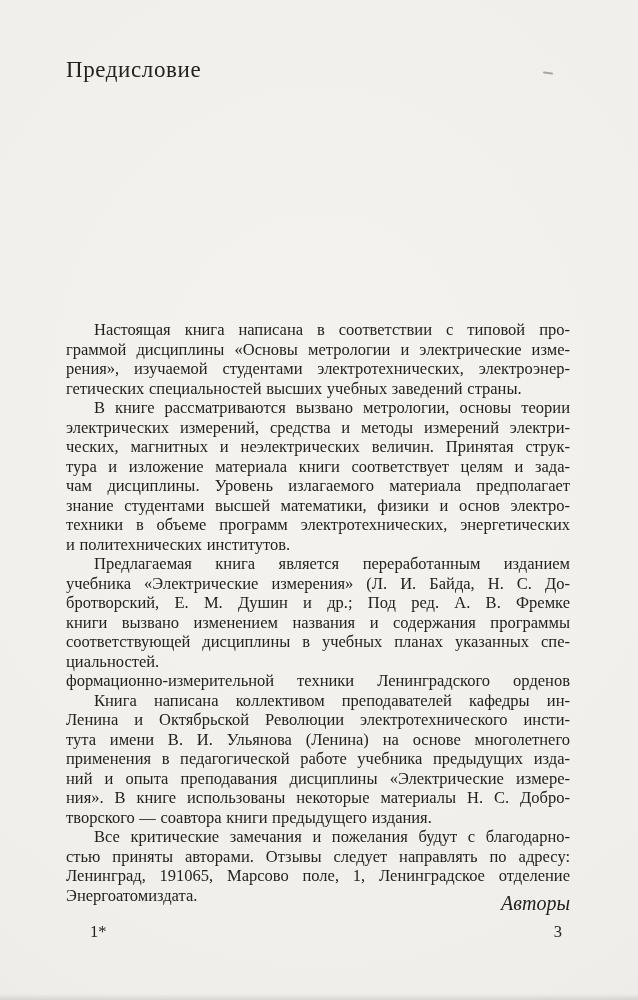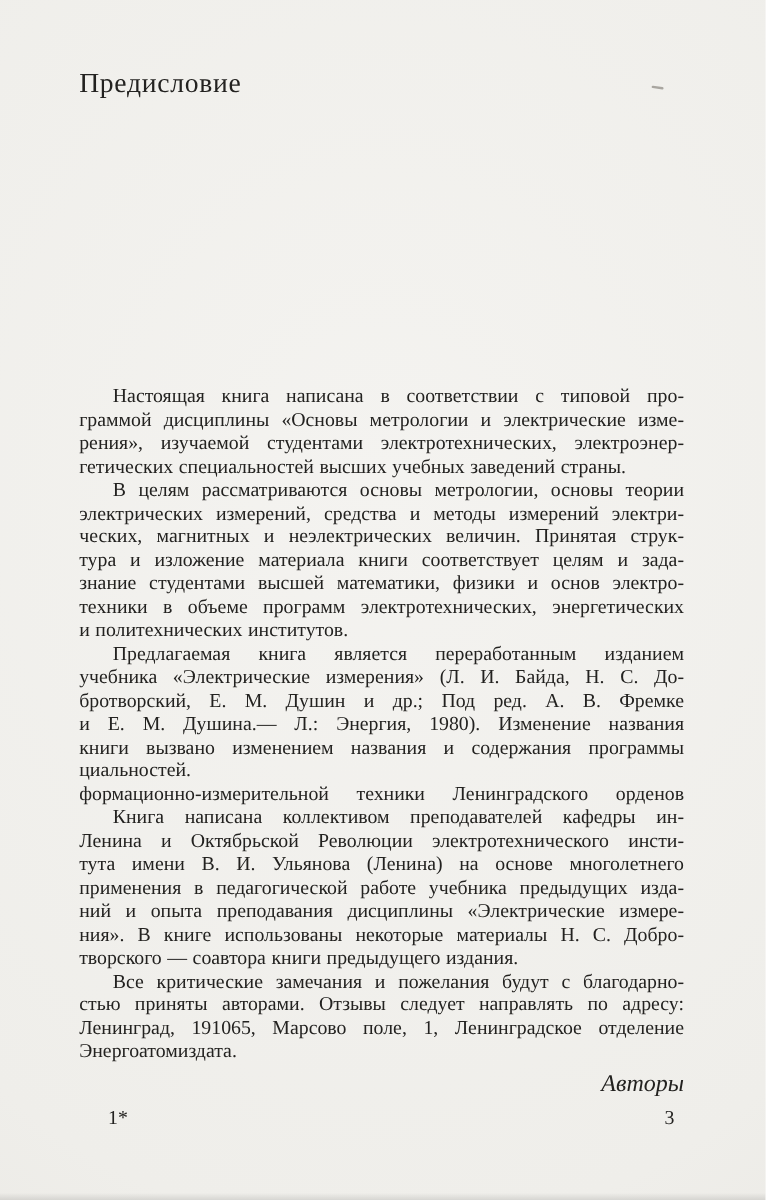--- a/index.html
+++ b/index.html
@@ -92,32 +92,33 @@
 <body>
 
 <div class="page">
   <h1 class="title">Предисловие</h1>
   <div class="artifact"></div>
   <div class="body-text">
       <div class="line first">Настоящая книга написана в соответствии с типовой про-</div>
       <div class="line">граммой дисциплины «Основы метрологии и электрические изме-</div>
       <div class="line">рения», изучаемой студентами электротехнических, электроэнер-</div>
       <div class="line last">гетических специальностей высших учебных заведений страны.</div>
-      <div class="line first">В целям рассматриваются основы метрологии, основы теории</div>
+      <div class="line first">В книге рассматриваются вызвано метрологии, основы теории</div>
       <div class="line">электрических измерений, средства и методы измерений электри-</div>
       <div class="line">ческих, магнитных и неэлектрических величин. Принятая струк-</div>
       <div class="line">тура и изложение материала книги соответствует целям и зада-</div>
+      <div class="line">чам дисциплины. Уровень излагаемого материала предполагает</div>
       <div class="line">знание студентами высшей математики, физики и основ электро-</div>
       <div class="line">техники в объеме программ электротехнических, энергетических</div>
       <div class="line last">и политехнических институтов.</div>
       <div class="line first">Предлагаемая книга является переработанным изданием</div>
       <div class="line">учебника «Электрические измерения» (Л. И. Байда, Н. С. До-</div>
       <div class="line">бротворский, Е. М. Душин и др.; Под ред. А. В. Фремке</div>
-      <div class="line">и Е. М. Душина.— Л.: Энергия, 1980). Изменение названия</div>
       <div class="line">книги вызвано изменением названия и содержания программы</div>
+      <div class="line">соответствующей дисциплины в учебных планах указанных спе-</div>
       <div class="line last">циальностей.</div>
       <div class="line">формационно-измерительной техники Ленинградского орденов</div>
       <div class="line first">Книга написана коллективом преподавателей кафедры ин-</div>
       <div class="line">Ленина и Октябрьской Революции электротехнического инсти-</div>
       <div class="line">тута имени В. И. Ульянова (Ленина) на основе многолетнего</div>
       <div class="line">применения в педагогической работе учебника предыдущих изда-</div>
       <div class="line">ний и опыта преподавания дисциплины «Электрические измере-</div>
       <div class="line">ния». В книге использованы некоторые материалы Н. С. Добро-</div>
       <div class="line last">творского — соавтора книги предыдущего издания.</div>
       <div class="line first">Все критические замечания и пожелания будут с благодарно-</div>

